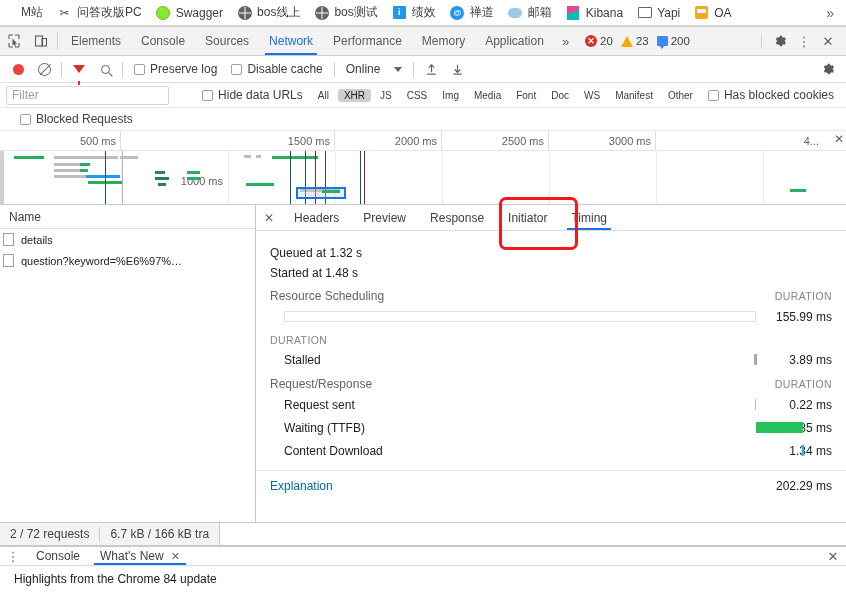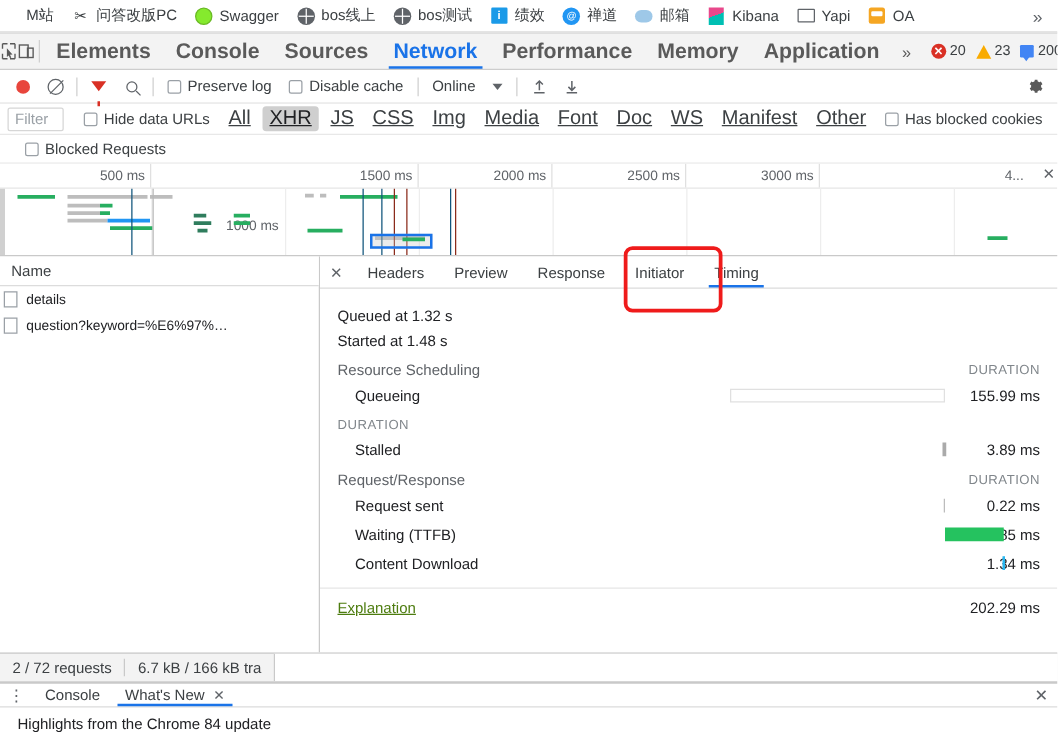--- a/index.html
+++ b/index.html
@@ -121,25 +121,24 @@
   }
   .dt-tool-btn {
     width: 27px;
     display: flex; align-items: center; justify-content: center;
     color: #5a5a5a;
   }
   .vsep { width: 1px; background: #d0d0d0; margin: 5px 3px; flex: 0 0 auto; }
   .dt-tab {
     display: flex; align-items: center;
     padding: 4px 10px;
-    font-size: 17px;
+    font-size: 12px;
     color: #5a5a5a;
     position: relative;
     white-space: nowrap;
-    font-weight: bold;
   }
   .dt-tab.active { color: #1a73e8; }
   .dt-tab.active::after {
     content: ""; position: absolute; left: 6px; right: 6px; bottom: 0;
     height: 2px; background: #1a73e8;
   }
   .dt-chev { padding: 0 8px; display: flex; align-items: center; color: #5a5a5a; font-size: 13px; }
   .dt-counters {
     display: flex; align-items: center; gap: 4px;
     margin-left: 6px; font-size: 11.5px; color: #3c4043;
@@ -239,22 +238,22 @@
     flex: 0 0 auto;
     gap: 3px;
   }
   .filter-input {
     width: 183px; height: 19px;
     border: 1px solid #d6d6d6; border-radius: 2px;
     background: #fff; font-size: 12px; color: #9aa0a6;
     padding: 0 5px; display: flex; align-items: center;
   }
   .ftype {
-    padding: 1px 6px; font-size: 16px; color: #3c4043;
-    border-radius: 3px; white-space: nowrap; text-decoration: underline;
+    padding: 1px 6px; font-size: 10px; color: #3c4043;
+    border-radius: 3px; white-space: nowrap;
   }
   .ftype.sel { background: #cfcfcf; color: #202124; }
 
   
   .blocked-row {
     height: 23px; display: flex; align-items: center;
     padding: 0 6px; border-bottom: 1px solid #e8e8e8;
     background: #fff; flex: 0 0 auto; text-align: center;
   }
 
@@ -369,21 +368,21 @@
   .tbar-sent { background: #bcbcbc; }
   .tbar-ttfb { background: #25c25f; }
   .tbar-dl { background: #27b6f0; }
 
   .tl-foot {
     display: flex; align-items: center;
     border-top: 1px solid #e6e6e6;
     padding: 8px 14px; margin-top: 8px;
   }
   .tl-foot .lnk {
-    color: #4d7c0f; text-decoration: underline; flex: 1 1 auto;
+    color: #0369a1; flex: 1 1 auto;
   }
 
   
   .status-bar {
     height: 23px; display: flex; align-items: center;
     border-top: 1px solid #c9c9c9; background: #f3f3f3;
     font-size: 12px; color: #3c4043; flex: 0 0 auto;
   }
   .st-cell { padding: 0 10px; }
   .st-div { width: 1px; height: 14px; background: #c9c9c9; }
@@ -714,21 +713,20 @@
 
         <div class="timing-body">
           <div class="tl-line">Queued at 1.32 s</div>
           <div class="tl-line">Started at 1.48 s</div>
 
           <div class="tl-section">
             <span class="lbl">Resource Scheduling</span>
             <span class="dur">DURATION</span>
           </div>
           <div class="tl-row">
-            <span class="name">Queueing</span>
             <span class="track">
               <span class="tbar tbar-queue" style="left:0%;width:100%;"></span>
             </span>
             <span class="val">155.99 ms</span>
           </div>
 
           <div class="tl-section">
             <span class="dur">DURATION</span>
           </div>
           <div class="tl-row">

